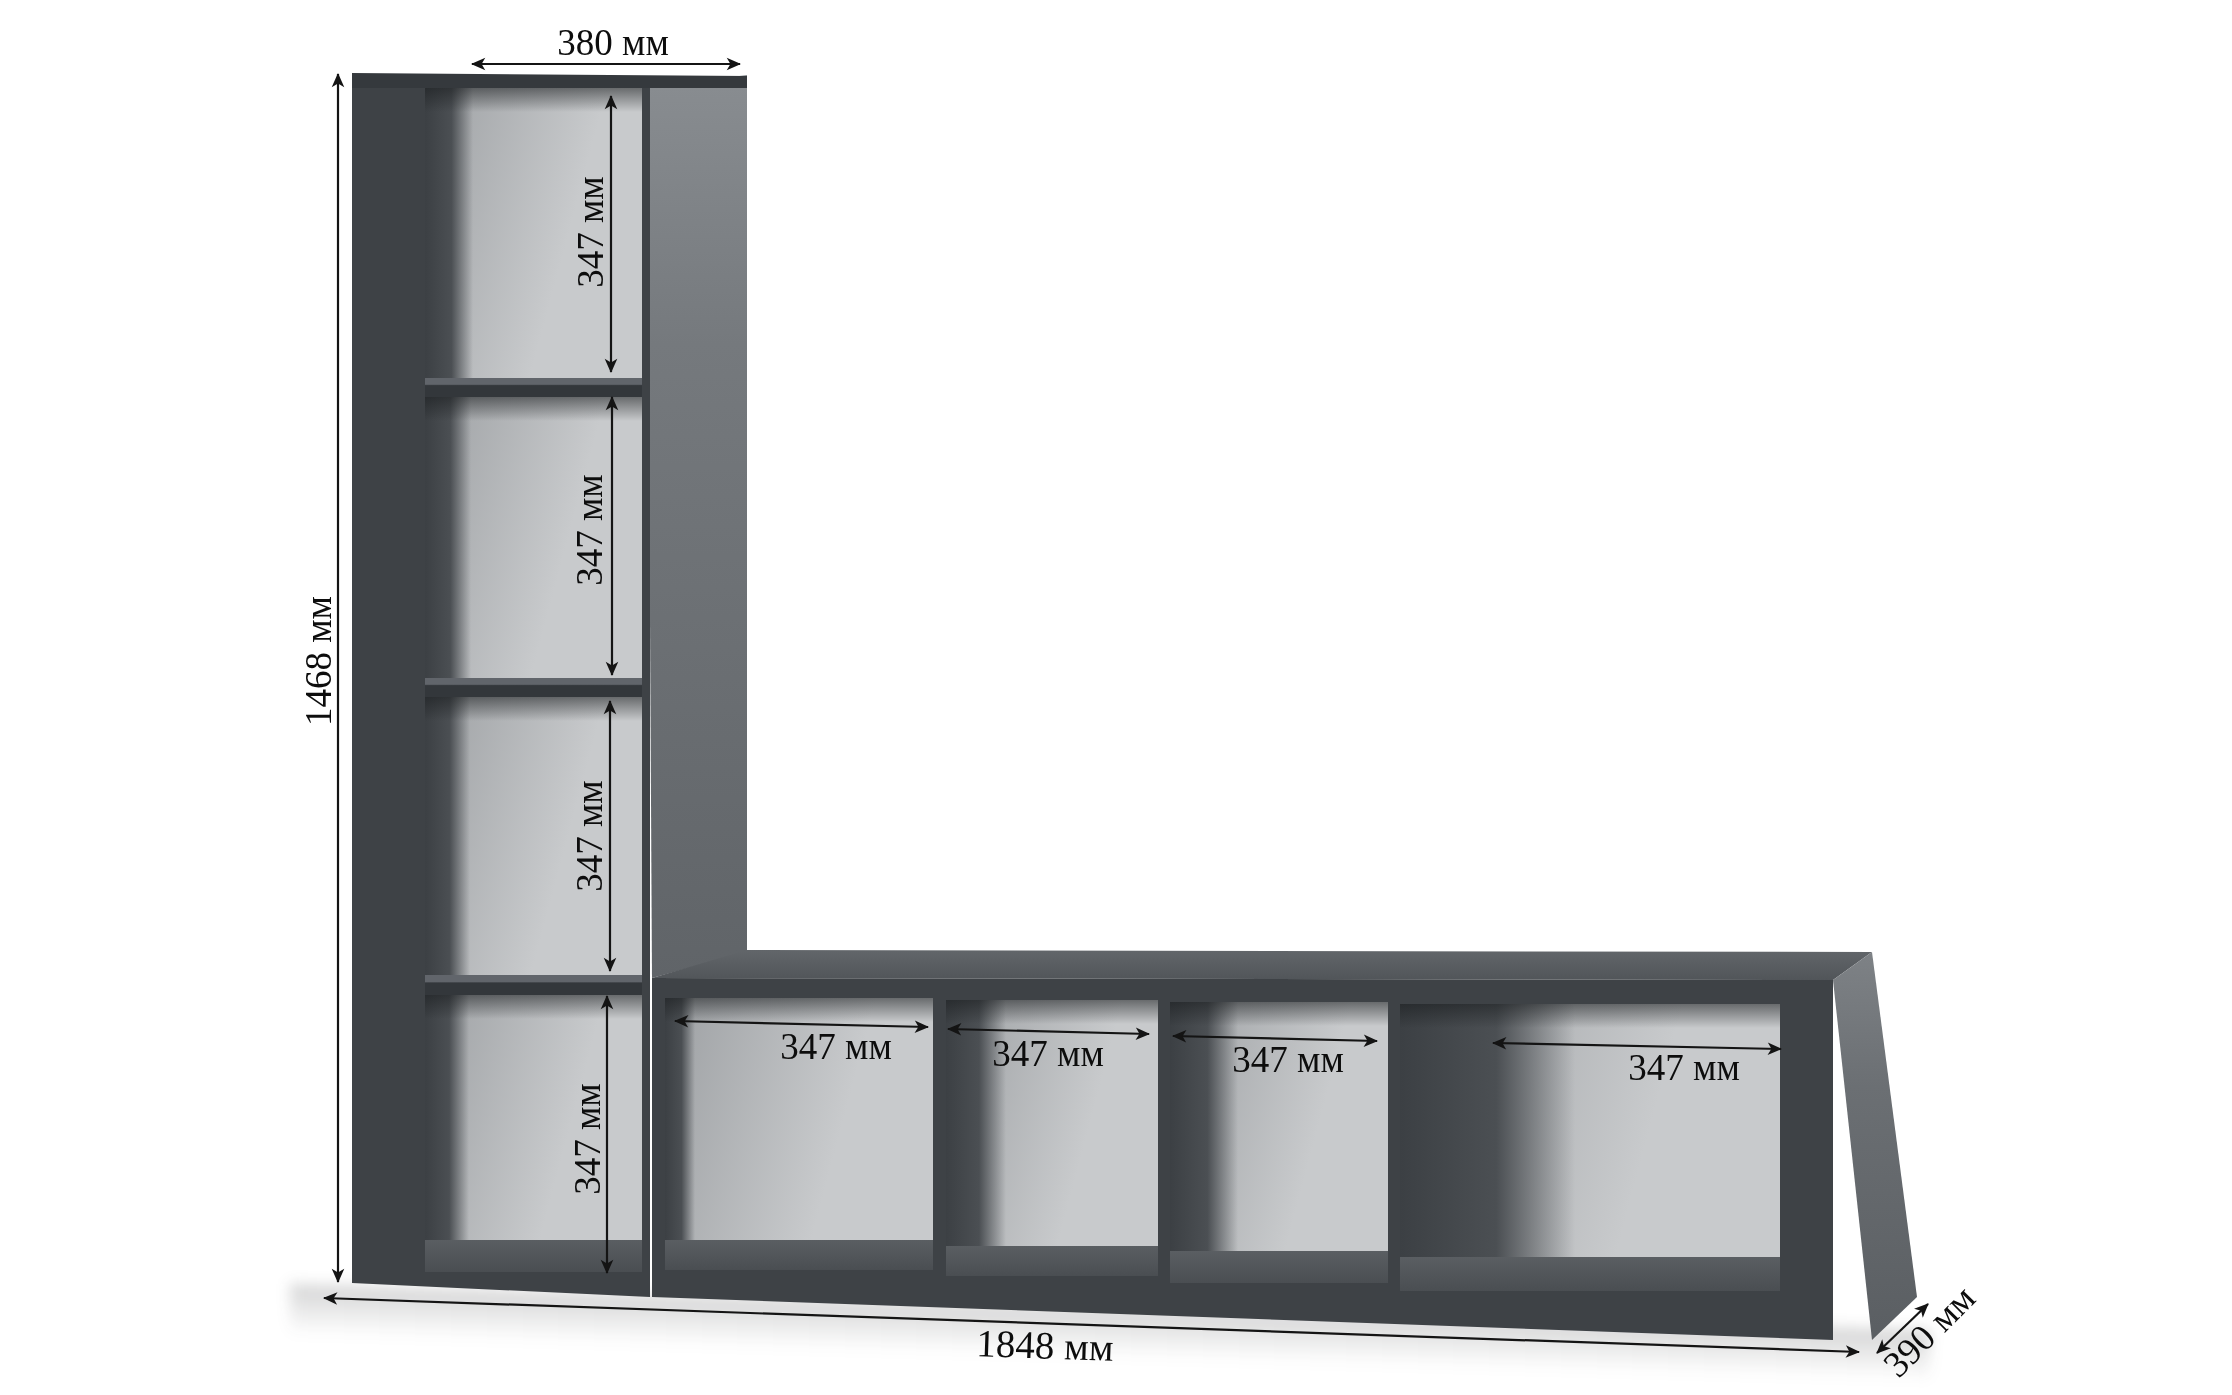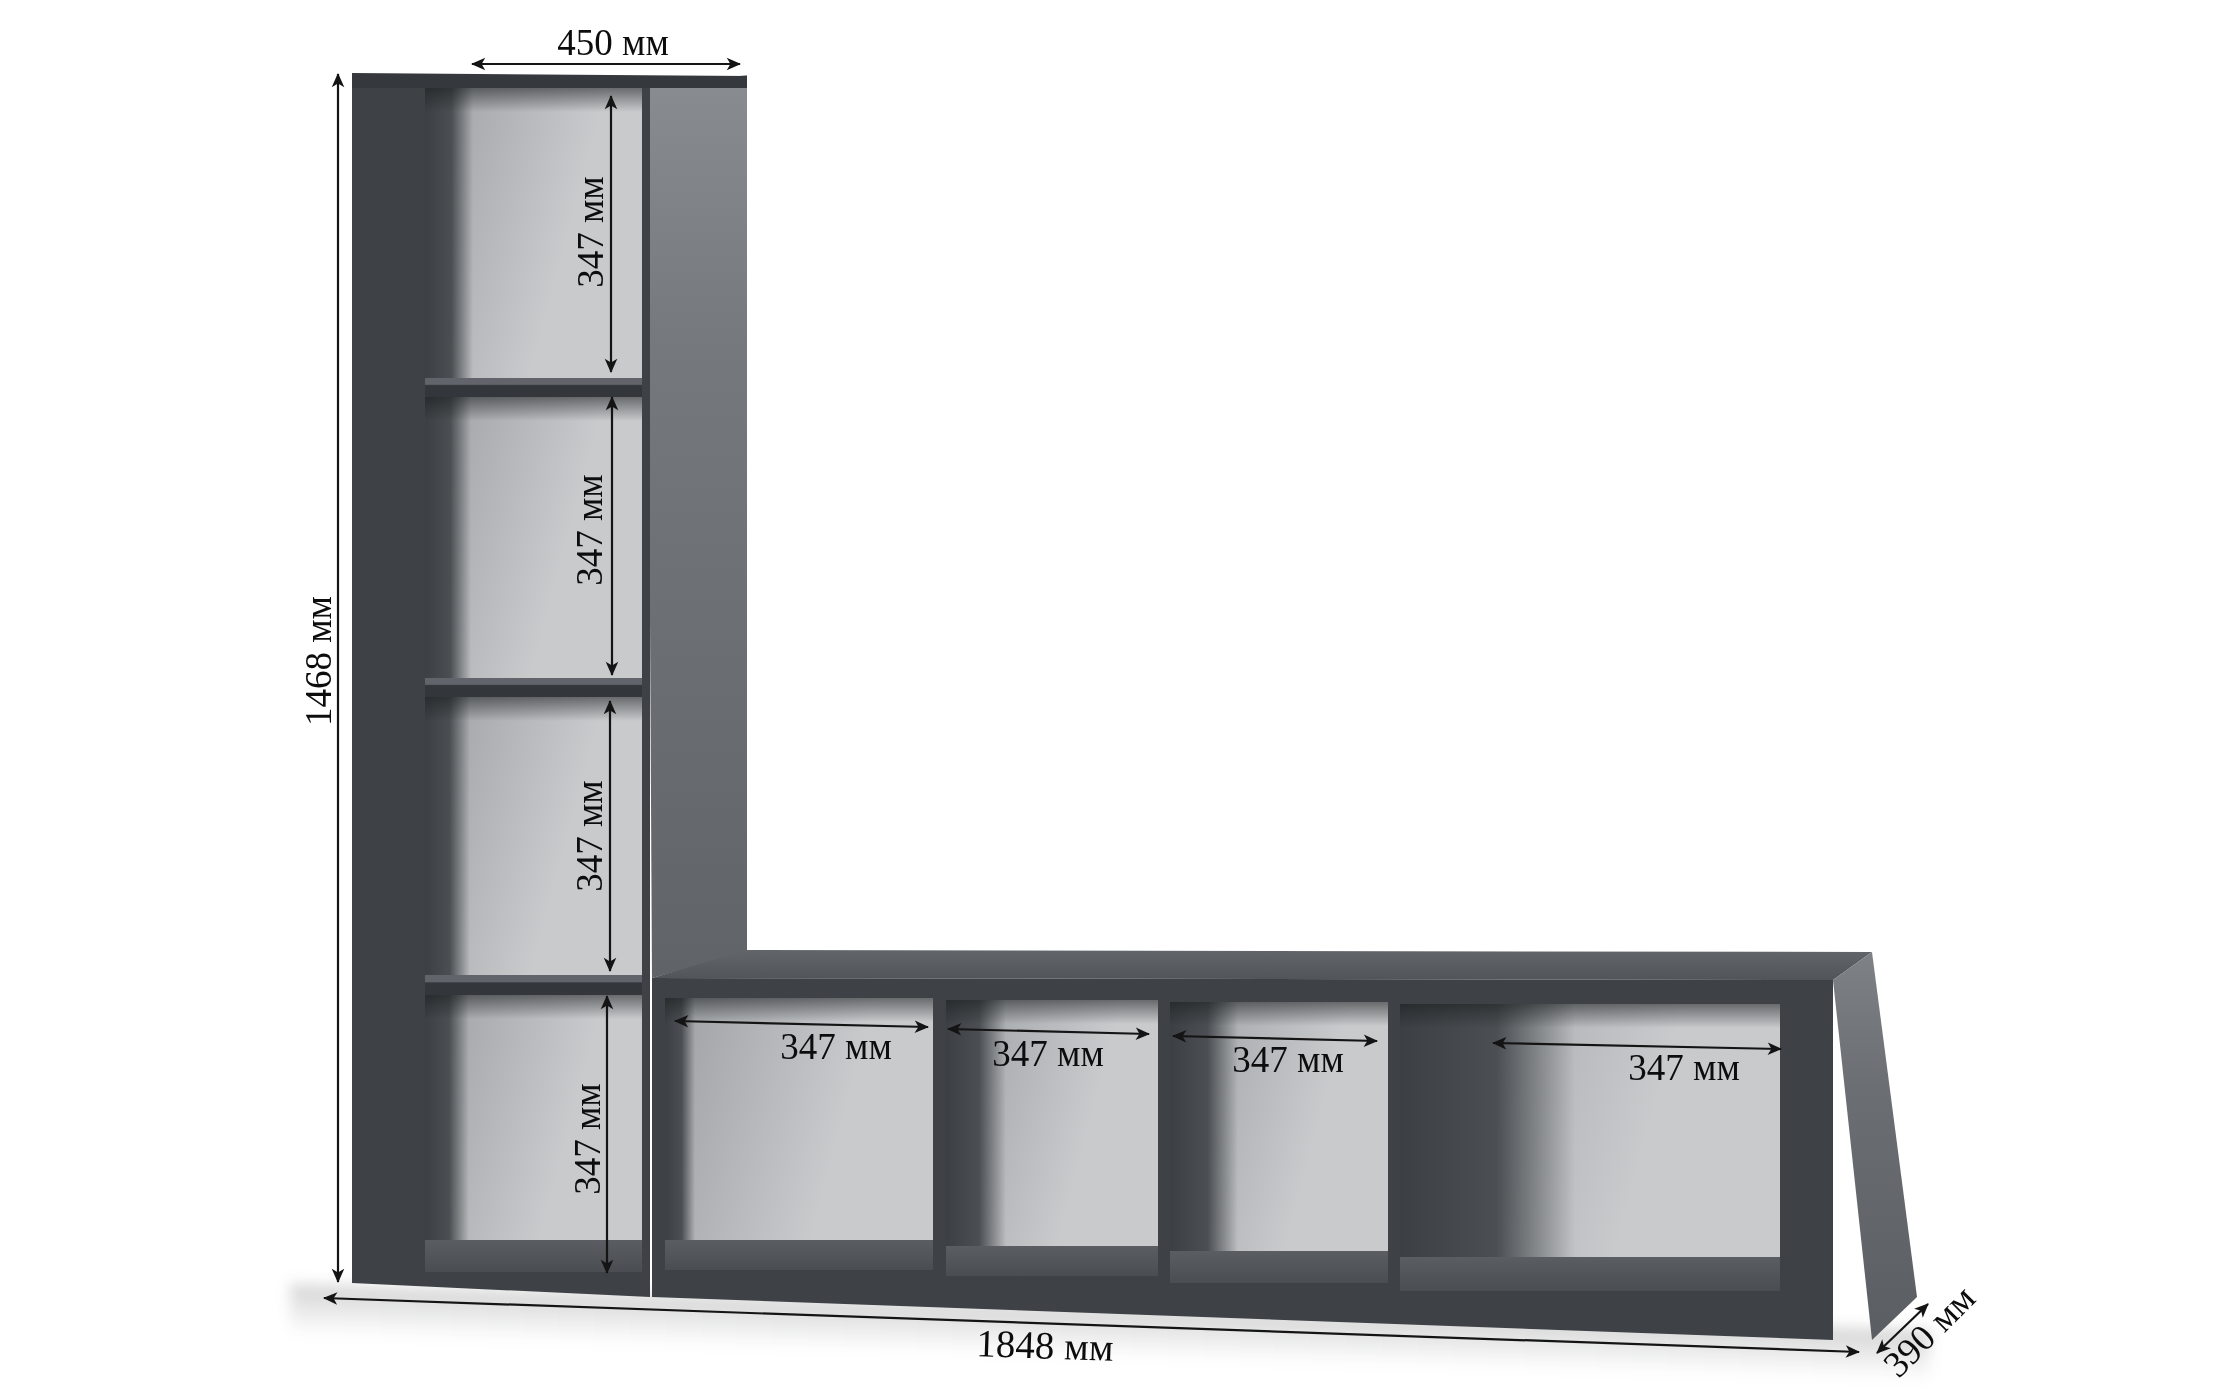--- a/index.html
+++ b/index.html
@@ -119,21 +119,21 @@
     <line x1="610" y1="701" x2="610" y2="971" marker-start="url(#arr)" marker-end="url(#arr)"></line>
     <line x1="607" y1="996" x2="607" y2="1273" marker-start="url(#arr)" marker-end="url(#arr)"></line>
     <line x1="675" y1="1021" x2="928" y2="1027" marker-start="url(#arr)" marker-end="url(#arr)"></line>
     <line x1="948" y1="1029" x2="1149" y2="1034" marker-start="url(#arr)" marker-end="url(#arr)"></line>
     <line x1="1173" y1="1036" x2="1377" y2="1041" marker-start="url(#arr)" marker-end="url(#arr)"></line>
     <line x1="1493" y1="1043" x2="1781" y2="1049" marker-start="url(#arr)" marker-end="url(#arr)"></line>
     <line x1="324" y1="1298" x2="1859" y2="1352" marker-start="url(#arr)" marker-end="url(#arr)"></line>
     <line x1="1877" y1="1353" x2="1928" y2="1304" marker-start="url(#arr)" marker-end="url(#arr)"></line>
   </svg>
 
-  <div class="dim-label" style="left:613px;top:42px;">450 мм</div>
+  <div class="dim-label" style="left:613px;top:42px;">380 мм</div>
 
   <div class="dim-label rot90" style="left:318px;top:661px;">1468 мм</div>
 
   <div class="dim-label rot90" style="left:590px;top:232px;">347 мм</div>
   <div class="dim-label rot90" style="left:589px;top:530px;">347 мм</div>
   <div class="dim-label rot90" style="left:589px;top:836px;">347 мм</div>
   <div class="dim-label rot90" style="left:587px;top:1139px;">347 мм</div>
 
   <div class="dim-label" style="left:836px;top:1046px;">347 мм</div>
   <div class="dim-label" style="left:1048px;top:1053px;">347 мм</div>

